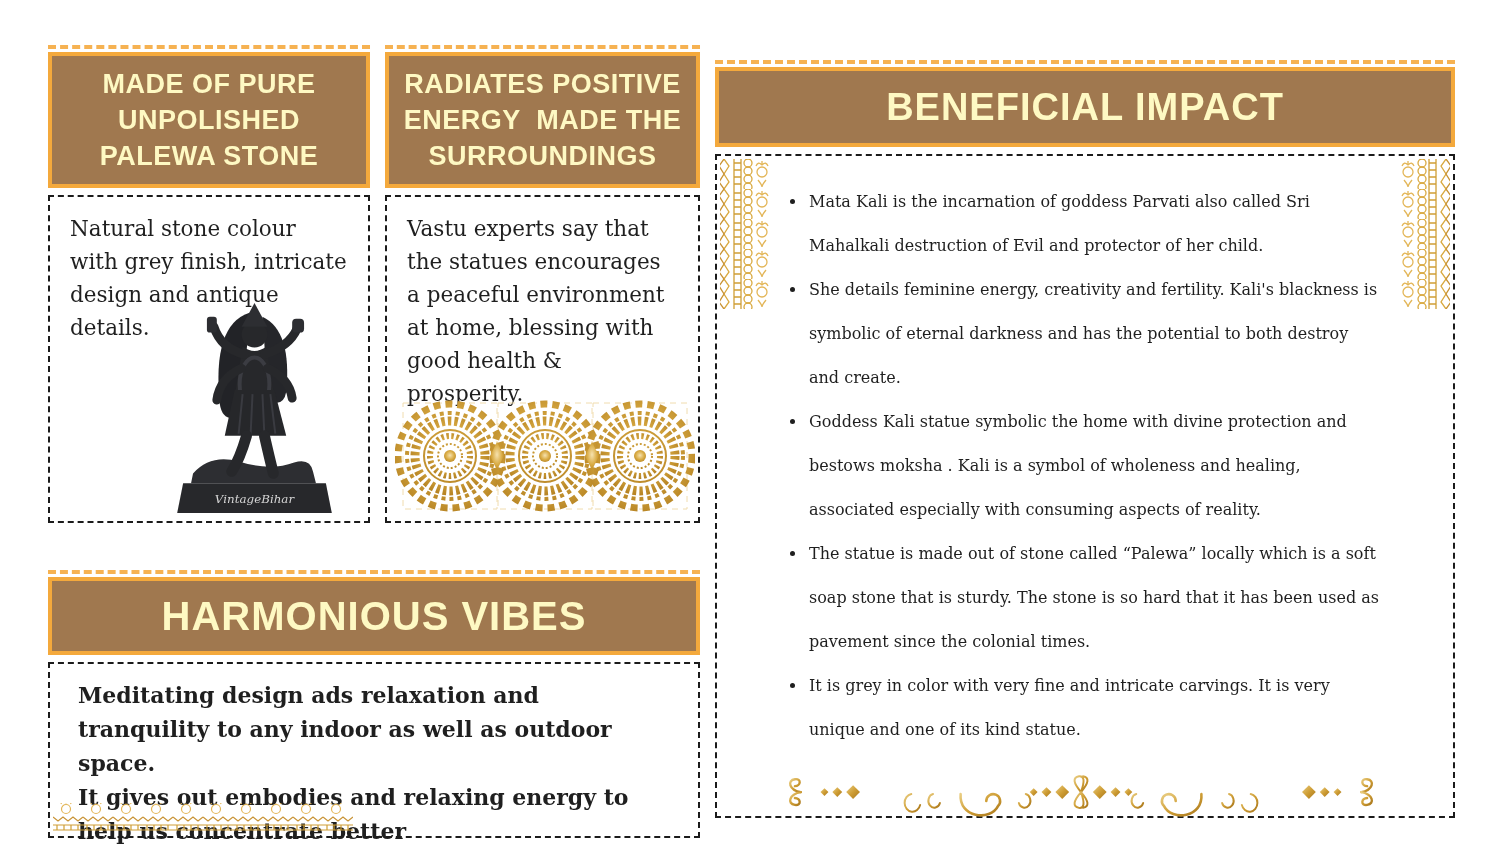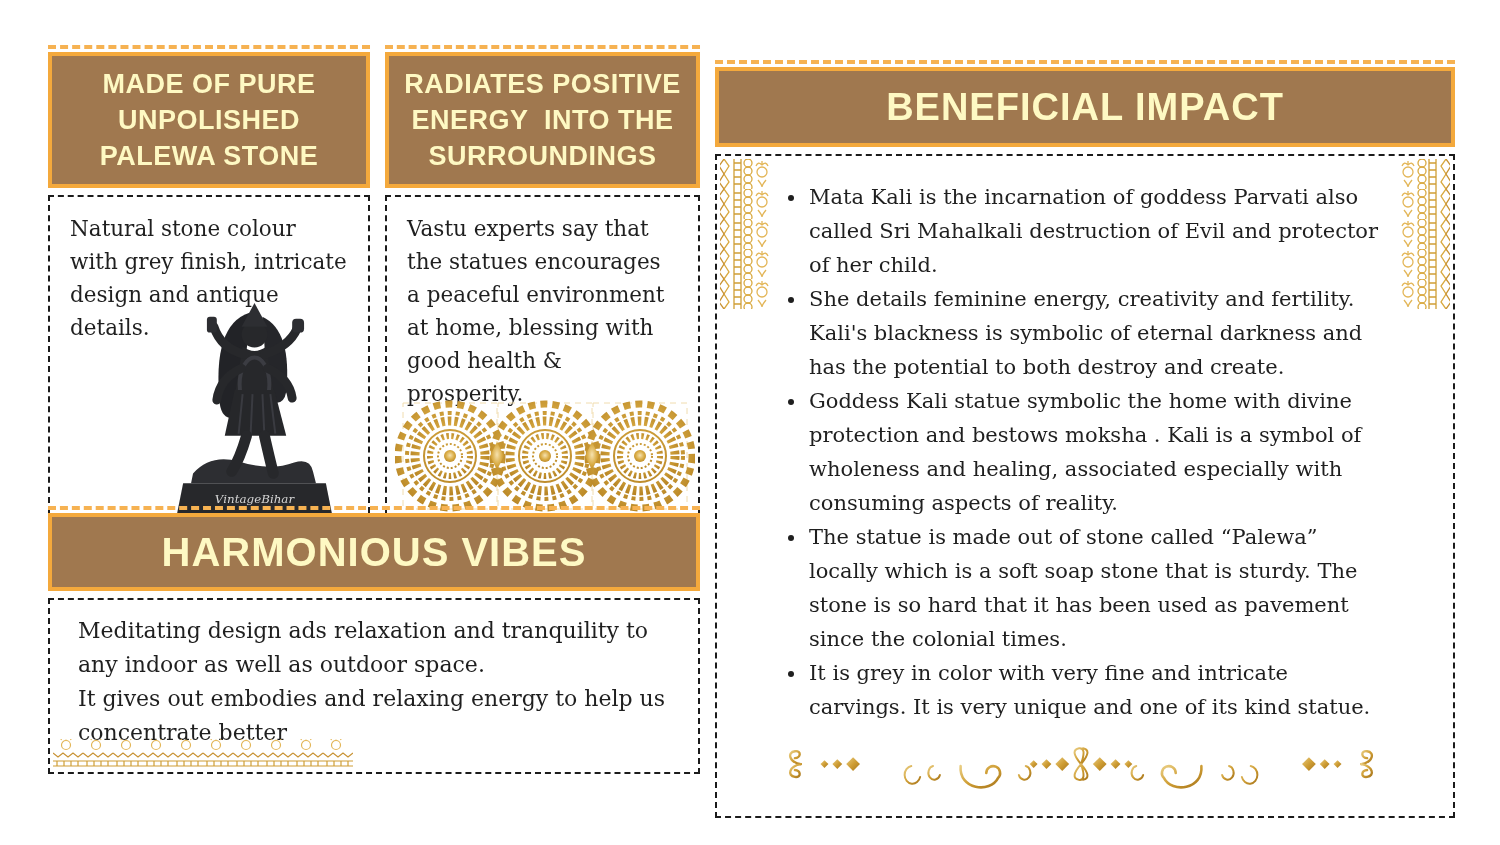--- a/index.html
+++ b/index.html
@@ -12,33 +12,33 @@
   .hdr { box-sizing:border-box; border:4px solid #f4a93c; background:#a0784f; color:#fef9c3;
          display:flex; align-items:center; justify-content:center; text-align:center;
          font-family:"Liberation Sans", sans-serif; font-weight:bold; white-space:pre-wrap;
          letter-spacing:.5px; }
 
   .bodybox { box-sizing:border-box; border:2px dashed #1b1b1b; margin-top:7px; position:relative;
              background:#ffffff; }
 
   #cardA { left:48px;  top:45px;  width:322px; }
   #cardB { left:385px; top:45px;  width:315px; }
-  #cardC { left:48px;  top:506px; width:652px; }
+  #cardC { left:48px;  top:570px; width:652px; }
   #cardR { left:715px; top:60px;  width:740px; }
 
   #cardA .hdr, #cardB .hdr { height:136px; font-size:27px; line-height:36px; }
   #cardC .hdr { height:78px;  font-size:40px; letter-spacing:1px; }
   #cardR .hdr { height:80px;  font-size:38px; letter-spacing:1px; }
 
   #cardA .bodybox, #cardB .bodybox { height:328px; padding:15px 18px 0 20px;
        font-size:21.5px; line-height:33px; }
   #cardC .bodybox { height:176px; padding:14px 24px 0 28px; font-size:22px; line-height:34px; }
-  #cardR .bodybox { height:664px; padding:24px 74px 0 66px; font-size:21px; line-height:34px; }
-
-  #cardC p { margin:0; }
+  #cardR .bodybox { height:664px; padding:24px 74px 0 66px; font-size:16px; line-height:44px; }
+
+  #cardC p { margin:0;font-weight:bold; }
 
   ul.bullets { margin:0; padding-left:24px; }
   ul.bullets li { margin:0; padding-left:2px; }
 
   .statue { position:absolute; right:6px; bottom:4px; width:215px; height:228px; }
   .mandalas { position:absolute; left:8px; right:8px; bottom:4px; height:122px; }
   .lace-h { position:absolute; left:3px; right:3px; bottom:3px; height:30px; }
   .lace-v { position:absolute; top:3px; bottom:3px; width:54px; }
   .lace-left  { left:3px; }
   .lace-right { right:3px; transform:scaleX(-1); }
@@ -129,21 +129,21 @@
           <path d="M110 148 q5 22 9 38"></path>
         </g>
         <text x="100" y="216" text-anchor="middle" font-family="DejaVu Serif, serif" font-style="italic" font-size="12" fill="#d6d6d6">VintageBihar</text>
       </svg>
     </div>
   </div>
 
   <div class="card" id="cardB">
     <div class="hdr-wrap">
       <div class="hdr">RADIATES POSITIVE
-ENERGY  INTO THE
+ENERGY  MADE THE
 SURROUNDINGS</div>
     </div>
     <div class="bodybox">
       <div>Vastu experts say that the statues encourages a peaceful environment at home, blessing with good health &amp; prosperity.</div>
       <svg class="mandalas" viewBox="0 0 300 122">
         <g fill="none" stroke="#f0dcae" stroke-width="1" stroke-dasharray="6 5">
           <rect x="8" y="8" width="94" height="106"></rect>
           <rect x="103" y="8" width="94" height="106"></rect>
           <rect x="198" y="8" width="94" height="106"></rect>
         </g>

